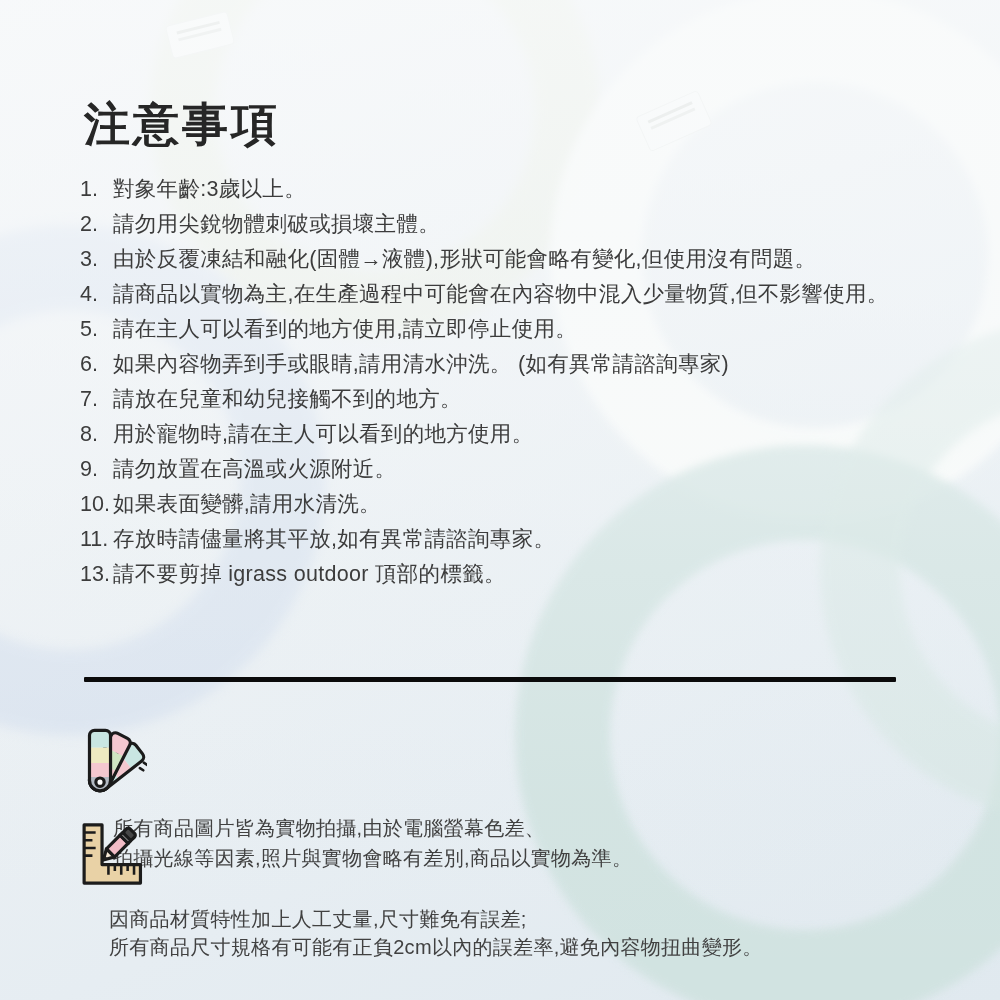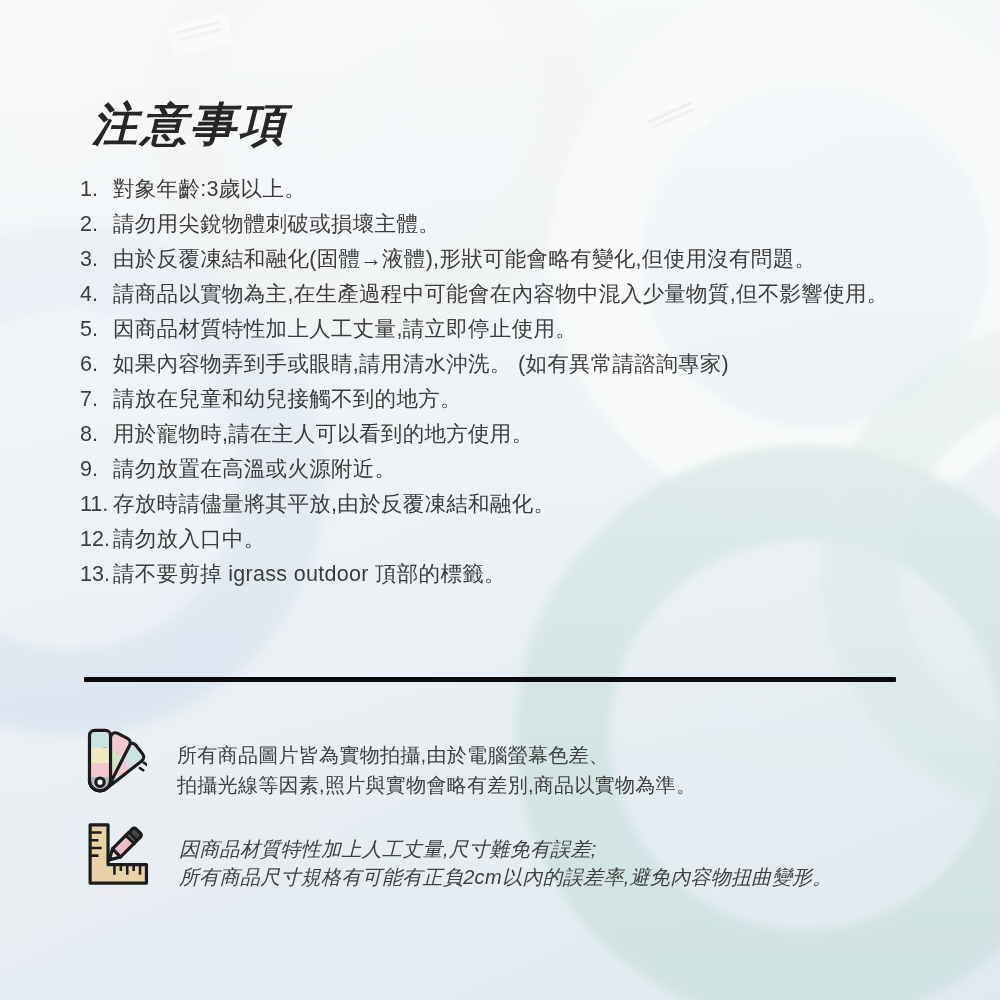--- a/index.html
+++ b/index.html
@@ -16,32 +16,32 @@
   .ring-mint  { left:515px; top:445px;  width:390px; height:390px; border:95px solid #cfe2df; opacity:.85; filter:blur(4px); }
   .ring-mint2 { left:820px; top:320px;  width:340px; height:340px; border:80px solid #d5e6e2; opacity:.6;  filter:blur(5px); }
   .tag { position:absolute; background:#fcfdfc; border:1px solid #eceeec; border-radius:4px; opacity:.95; }
   .tag::before { content:""; display:block; margin:7px 9px 0; height:3px; background:#d8dbd7; box-shadow:0 7px 0 #e0e3df; }
   .tag1 { left:168px; top:18px;  width:62px; height:32px; transform:rotate(-14deg); }
   .tag2 { left:640px; top:102px; width:66px; height:36px; transform:rotate(-24deg); }
   .wash { position:absolute; inset:0;
     background:linear-gradient(180deg,rgba(248,250,251,.72) 0%,rgba(245,248,250,.55) 30%,rgba(241,246,248,.28) 55%,rgba(238,244,246,.05) 80%,rgba(238,244,246,0) 100%); }
   
   .content { position:absolute; inset:0; z-index:2; }
-  .title { position:absolute; left:92px; top:94px; margin:0;
-    font-size:46px; font-weight:600; letter-spacing:3px; color:#262626;font-style:italic; }
+  .title { position:absolute; left:84px; top:94px; margin:0;
+    font-size:46px; font-weight:600; letter-spacing:3px; color:#262626; }
   .notice-list { position:absolute; left:80px; top:172px; width:890px;
     margin:0; padding:0; list-style:none; font-size:21.5px; line-height:35px; color:#3c3c3c; }
   .notice-list li { display:flex; }
   .notice-list .num { flex:0 0 33px; }
   .notice-list .txt { flex:1; white-space:nowrap; letter-spacing:.3px; }
   .divider { position:absolute; left:84px; top:677px; width:812px; height:5px;
     background:#0b0b0b; border:none; margin:0; border-radius:1px; }
-  .disclaimer { position:absolute; display:flex; align-items:center; }
+  .disclaimer { position:absolute; display:flex; align-items:flex-start;flex-direction:column; }
   .disc-1 { left:83px; top:726px; }
-  .disc-2 { left:85px; top:821px;font-style:italic; }
+  .disc-2 { left:79px; top:821px; }
   .icon-box { flex:none; }
   .disc-text { margin-left:30px; font-size:20px; color:#414141; }
   .disc-1 .disc-text { padding-top:9px;  line-height:30px; }
   .disc-2 .disc-text { padding-top:14px; line-height:28px; }
   .disc-text p { margin:0; white-space:nowrap; letter-spacing:.3px; }
 </style>
 </head>
 <body>
 
 <div class="page">
@@ -70,45 +70,45 @@
       <li>
           <span class="num">3.</span>
           <span class="txt">由於反覆凍結和融化(固體→液體),形狀可能會略有變化,但使用沒有問題。</span>
         </li>
       <li>
           <span class="num">4.</span>
           <span class="txt">請商品以實物為主,在生產過程中可能會在內容物中混入少量物質,但不影響使用。</span>
         </li>
       <li>
           <span class="num">5.</span>
-          <span class="txt">因商品材質特性加上人工丈量,請立即停止使用。</span>
+          <span class="txt">請在主人可以看到的地方使用,請立即停止使用。</span>
         </li>
       <li>
           <span class="num">6.</span>
           <span class="txt">如果內容物弄到手或眼睛,請用清水沖洗。 (如有異常請諮詢專家)</span>
         </li>
       <li>
           <span class="num">7.</span>
           <span class="txt">請放在兒童和幼兒接觸不到的地方。</span>
         </li>
       <li>
           <span class="num">8.</span>
           <span class="txt">用於寵物時,請在主人可以看到的地方使用。</span>
         </li>
       <li>
           <span class="num">9.</span>
           <span class="txt">請勿放置在高溫或火源附近。</span>
         </li>
       <li>
-          <span class="num">11.</span>
-          <span class="txt">存放時請儘量將其平放,由於反覆凍結和融化。</span>
+          <span class="num">10.</span>
+          <span class="txt">如果表面變髒,請用水清洗。</span>
         </li>
       <li>
-          <span class="num">12.</span>
-          <span class="txt">請勿放入口中。</span>
+          <span class="num">11.</span>
+          <span class="txt">存放時請儘量將其平放,如有異常請諮詢專家。</span>
         </li>
       <li>
           <span class="num">13.</span>
           <span class="txt">請不要剪掉 igrass outdoor 頂部的標籤。</span>
         </li>
     </ol>
 
     <hr class="divider">
 
     <section class="disclaimer disc-1">

